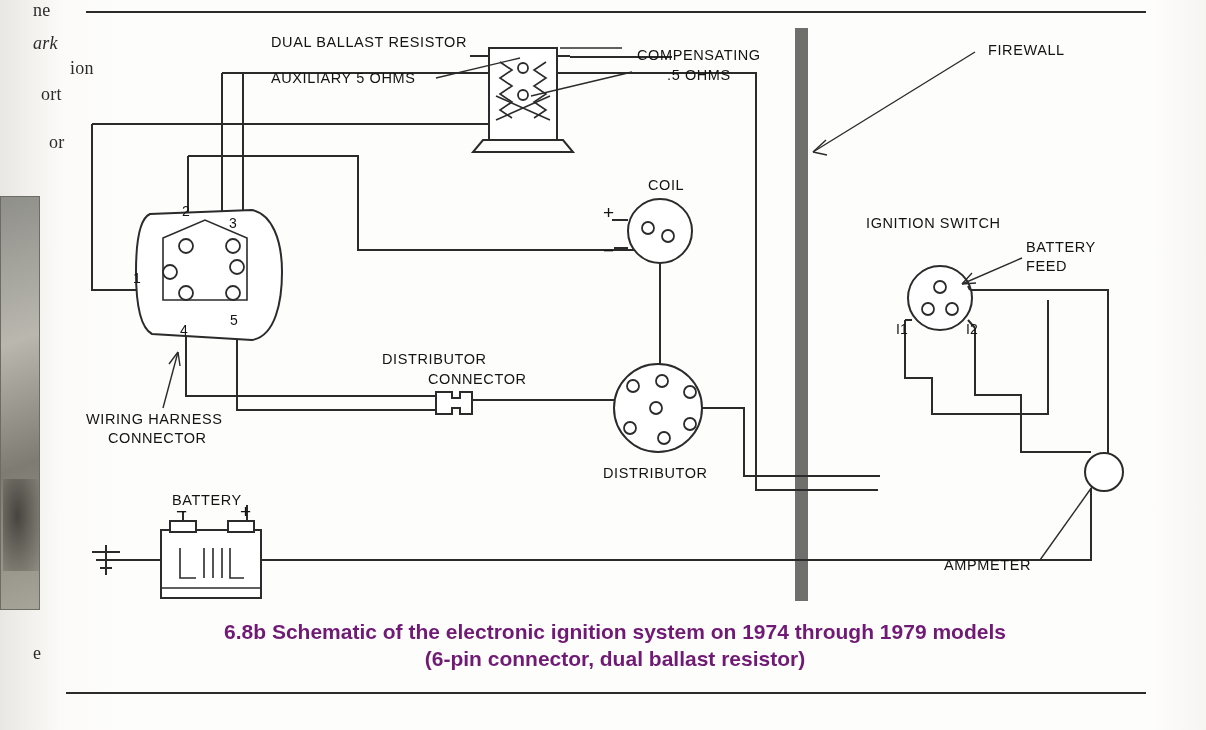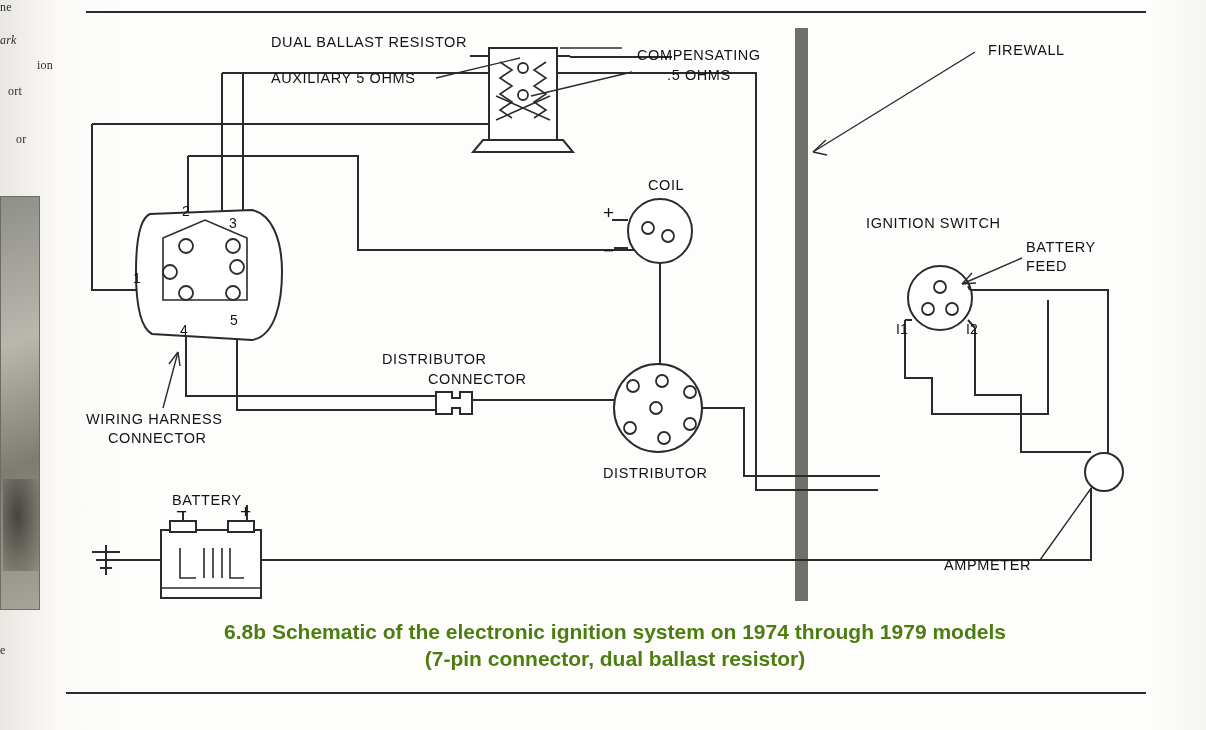--- a/index.html
+++ b/index.html
@@ -51,24 +51,25 @@
     left: 2px;
     bottom: 38px;
     width: 36px;
     height: 92px;
     background: radial-gradient(ellipse at 40% 40%, #3a3833 0%, #6a675f 55%, #8c8a81 100%);
     opacity: .85;
   }
   .gutter-text {
     position: absolute;
     font-family: "Liberation Serif", serif;
-    font-size: 12px;
+    font-size: 18px;
     color: #2b2b2b;
     letter-spacing: .2px;
     white-space: nowrap;
+    padding-left: 33px;
   }
   
   .rule {
     position: absolute;
     background: #2b2b2b;
     height: 2px;
   }
   svg#schematic {
     position: absolute;
     left: 0;
@@ -77,21 +78,21 @@
   .fig-caption {
     position: absolute;
     left: 90px;
     top: 618px;
     width: 1050px;
     text-align: center;
     font-family: "Liberation Sans", sans-serif;
     font-weight: bold;
     font-size: 21px;
     line-height: 27px;
-    color: #4d7c0f;
+    color: #701a75;
   }
   .lbl {
     font-family: "Liberation Sans", sans-serif;
     font-size: 14.5px;
     letter-spacing: .6px;
     fill: #141414;
   }
   .pin {
     font-family: "Liberation Sans", sans-serif;
     font-size: 14px;
@@ -292,15 +293,15 @@
     <path class="leader" d="M962,284 L976,283 M962,284 L972,273"></path>
 
     <text class="lbl" x="86" y="424">WIRING HARNESS</text>
     <text class="lbl" x="108" y="443">CONNECTOR</text>
     <path class="leader" d="M163,408 L178,352"></path>
     <path class="leader" d="M178,352 L169,364 M178,352 L180,366"></path>
   </svg>
 
   <div class="fig-caption">
     <div>6.8b  Schematic of the electronic ignition system on 1974 through 1979 models</div>
-    <div>(7-pin connector, dual ballast resistor)</div>
+    <div>(6-pin connector, dual ballast resistor)</div>
   </div>
 </div>
 
 </body></html>

